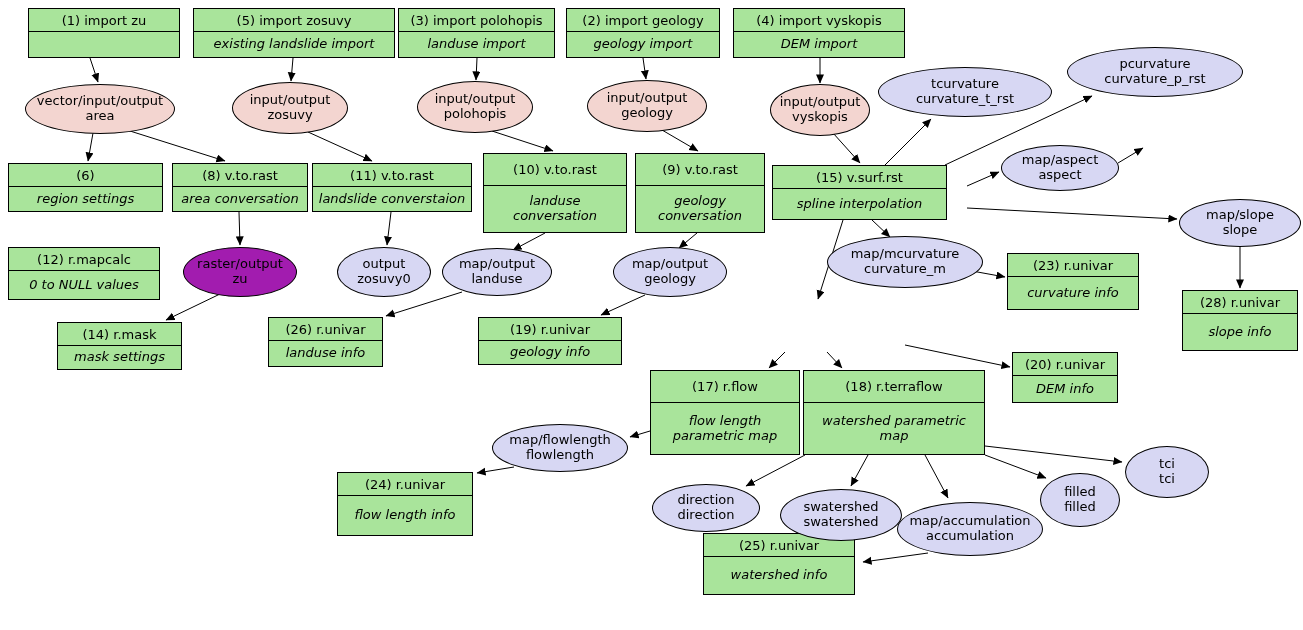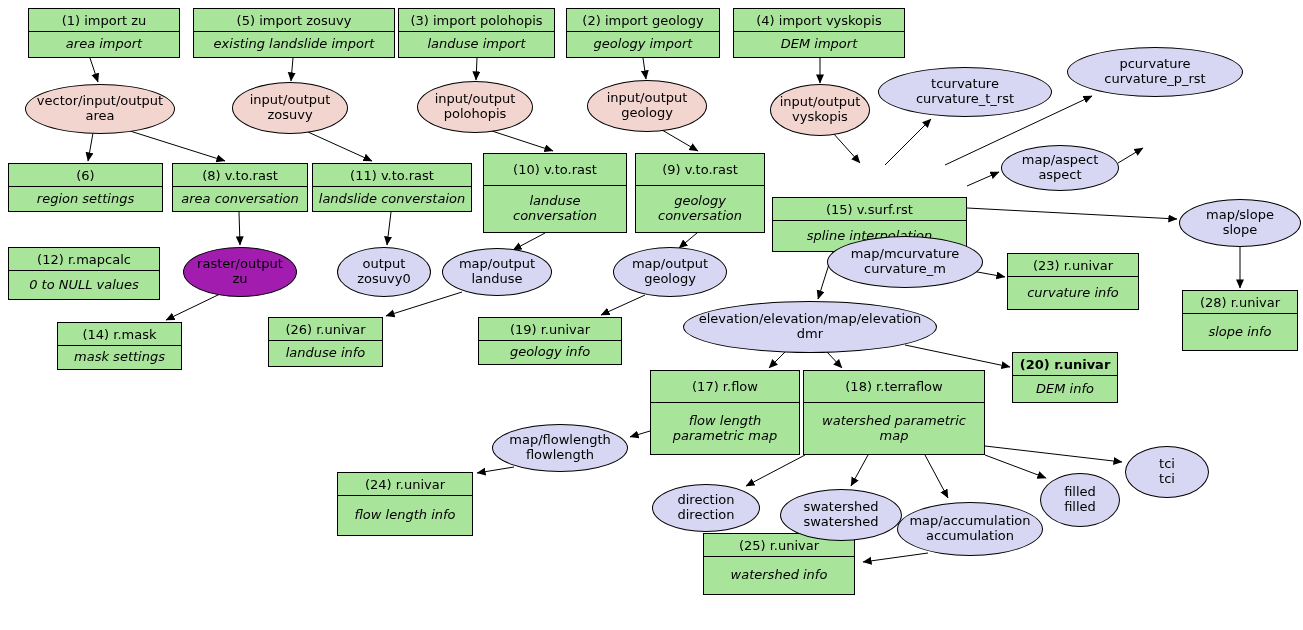--- a/index.html
+++ b/index.html
@@ -73,21 +73,20 @@
       <line x1="514" y1="467" x2="477" y2="473" stroke="#000000" stroke-width="1" marker-end="url(#arrow)"></line>
       <line x1="805" y1="455" x2="746" y2="486" stroke="#000000" stroke-width="1" marker-end="url(#arrow)"></line>
       <line x1="868" y1="455" x2="851" y2="486" stroke="#000000" stroke-width="1" marker-end="url(#arrow)"></line>
       <line x1="925" y1="455" x2="948" y2="498" stroke="#000000" stroke-width="1" marker-end="url(#arrow)"></line>
       <line x1="985" y1="455" x2="1046" y2="478" stroke="#000000" stroke-width="1" marker-end="url(#arrow)"></line>
       <line x1="985" y1="446" x2="1122" y2="462" stroke="#000000" stroke-width="1" marker-end="url(#arrow)"></line>
       <line x1="928" y1="553" x2="863" y2="562" stroke="#000000" stroke-width="1" marker-end="url(#arrow)"></line>
     </svg>
 <div class="module" style="left: 28px; top: 8px; width: 152px; height: 50px; background: rgb(169, 228, 155); border-color: rgb(0, 0, 0);">
       <div class="m-title" style="border-color: rgb(0, 0, 0);">(1) import zu</div>
-      <div class="m-desc">area import</div>
     </div>
     <div class="module" style="left: 193px; top: 8px; width: 202px; height: 50px; background: rgb(169, 228, 155); border-color: rgb(0, 0, 0);">
       <div class="m-title" style="border-color: rgb(0, 0, 0);">(5) import zosuvy</div>
       <div class="m-desc">existing landslide import</div>
     </div>
     <div class="module" style="left: 398px; top: 8px; width: 157px; height: 50px; background: rgb(169, 228, 155); border-color: rgb(0, 0, 0);">
       <div class="m-title" style="border-color: rgb(0, 0, 0);">(3) import polohopis</div>
       <div class="m-desc">landuse import</div>
     </div>
     <div class="module" style="left: 566px; top: 8px; width: 154px; height: 50px; background: rgb(169, 228, 155); border-color: rgb(0, 0, 0);">
@@ -111,21 +110,21 @@
       <div class="m-desc">landslide converstaion</div>
     </div>
     <div class="module tall" style="left: 483px; top: 153px; width: 144px; height: 80px; background: rgb(169, 228, 155); border-color: rgb(0, 0, 0);">
       <div class="m-title" style="border-color: rgb(0, 0, 0);">(10) v.to.rast</div>
       <div class="m-desc">landuse conversation</div>
     </div>
     <div class="module tall" style="left: 635px; top: 153px; width: 130px; height: 80px; background: rgb(169, 228, 155); border-color: rgb(0, 0, 0);">
       <div class="m-title" style="border-color: rgb(0, 0, 0);">(9) v.to.rast</div>
       <div class="m-desc">geology conversation</div>
     </div>
-    <div class="module" style="left: 772px; top: 165px; width: 195px; height: 55px; background: rgb(169, 228, 155); border-color: rgb(0, 0, 0); margin-top: 32px;">
+    <div class="module" style="left: 772px; top: 165px; width: 175px; height: 55px; background: rgb(169, 228, 155); border-color: rgb(0, 0, 0);">
       <div class="m-title" style="border-color: rgb(0, 0, 0);">(15) v.surf.rst</div>
       <div class="m-desc">spline interpolation</div>
     </div>
     <div class="module" style="left: 8px; top: 247px; width: 152px; height: 53px; background: rgb(169, 228, 155); border-color: rgb(0, 0, 0);">
       <div class="m-title" style="border-color: rgb(0, 0, 0);">(12) r.mapcalc</div>
       <div class="m-desc">0 to NULL values</div>
     </div>
     <div class="module" style="left: 57px; top: 322px; width: 125px; height: 48px; background: rgb(169, 228, 155); border-color: rgb(0, 0, 0);">
       <div class="m-title" style="border-color: rgb(0, 0, 0);">(14) r.mask</div>
       <div class="m-desc">mask settings</div>
@@ -140,21 +139,21 @@
     </div>
     <div class="module" style="left: 1007px; top: 253px; width: 132px; height: 57px; background: rgb(169, 228, 155); border-color: rgb(0, 0, 0);">
       <div class="m-title" style="border-color: rgb(0, 0, 0);">(23) r.univar</div>
       <div class="m-desc">curvature info</div>
     </div>
     <div class="module" style="left: 1182px; top: 290px; width: 116px; height: 61px; background: rgb(169, 228, 155); border-color: rgb(0, 0, 0);">
       <div class="m-title" style="border-color: rgb(0, 0, 0);">(28) r.univar</div>
       <div class="m-desc">slope info</div>
     </div>
     <div class="module" style="left: 1012px; top: 352px; width: 106px; height: 51px; background: rgb(169, 228, 155); border-color: rgb(0, 0, 0);">
-      <div class="m-title" style="border-color: rgb(0, 0, 0); font-weight: bold;">(20) r.univar</div>
+      <div class="m-title" style="border-color: rgb(0, 0, 0);">(20) r.univar</div>
       <div class="m-desc">DEM info</div>
     </div>
     <div class="module tall" style="left: 650px; top: 370px; width: 150px; height: 85px; background: rgb(169, 228, 155); border-color: rgb(0, 0, 0);">
       <div class="m-title" style="border-color: rgb(0, 0, 0);">(17) r.flow</div>
       <div class="m-desc">flow length parametric map</div>
     </div>
     <div class="module tall" style="left: 803px; top: 370px; width: 182px; height: 85px; background: rgb(169, 228, 155); border-color: rgb(0, 0, 0);">
       <div class="m-title" style="border-color: rgb(0, 0, 0);">(18) r.terraflow</div>
       <div class="m-desc">watershed parametric map</div>
     </div>
@@ -215,24 +214,20 @@
       <div>zosuvy0</div>
     </div>
     <div class="ellipse" style="left: 442px; top: 248px; width: 110px; height: 48px; background: rgb(215, 215, 243); border-color: rgb(0, 0, 0);">
       <div>map/output</div>
       <div>landuse</div>
     </div>
     <div class="ellipse" style="left: 613px; top: 247px; width: 114px; height: 50px; background: rgb(215, 215, 243); border-color: rgb(0, 0, 0);">
       <div>map/output</div>
       <div>geology</div>
     </div>
-    <div class="ellipse" style="left: 683px; top: 301px; width: 254px; height: 52px; background: rgb(215, 215, 243); border-color: rgb(0, 0, 0);">
-      <div>elevation/elevation/map/elevation</div>
-      <div>dmr</div>
-    </div>
     <div class="ellipse" style="left: 492px; top: 424px; width: 136px; height: 48px; background: rgb(215, 215, 243); border-color: rgb(0, 0, 0);">
       <div>map/flowlength</div>
       <div>flowlength</div>
     </div>
     <div class="ellipse" style="left: 652px; top: 484px; width: 108px; height: 48px; background: rgb(215, 215, 243); border-color: rgb(0, 0, 0);">
       <div>direction</div>
       <div>direction</div>
     </div>
     <div class="ellipse" style="left: 780px; top: 489px; width: 122px; height: 52px; background: rgb(215, 215, 243); border-color: rgb(0, 0, 0);">
       <div>swatershed</div>

